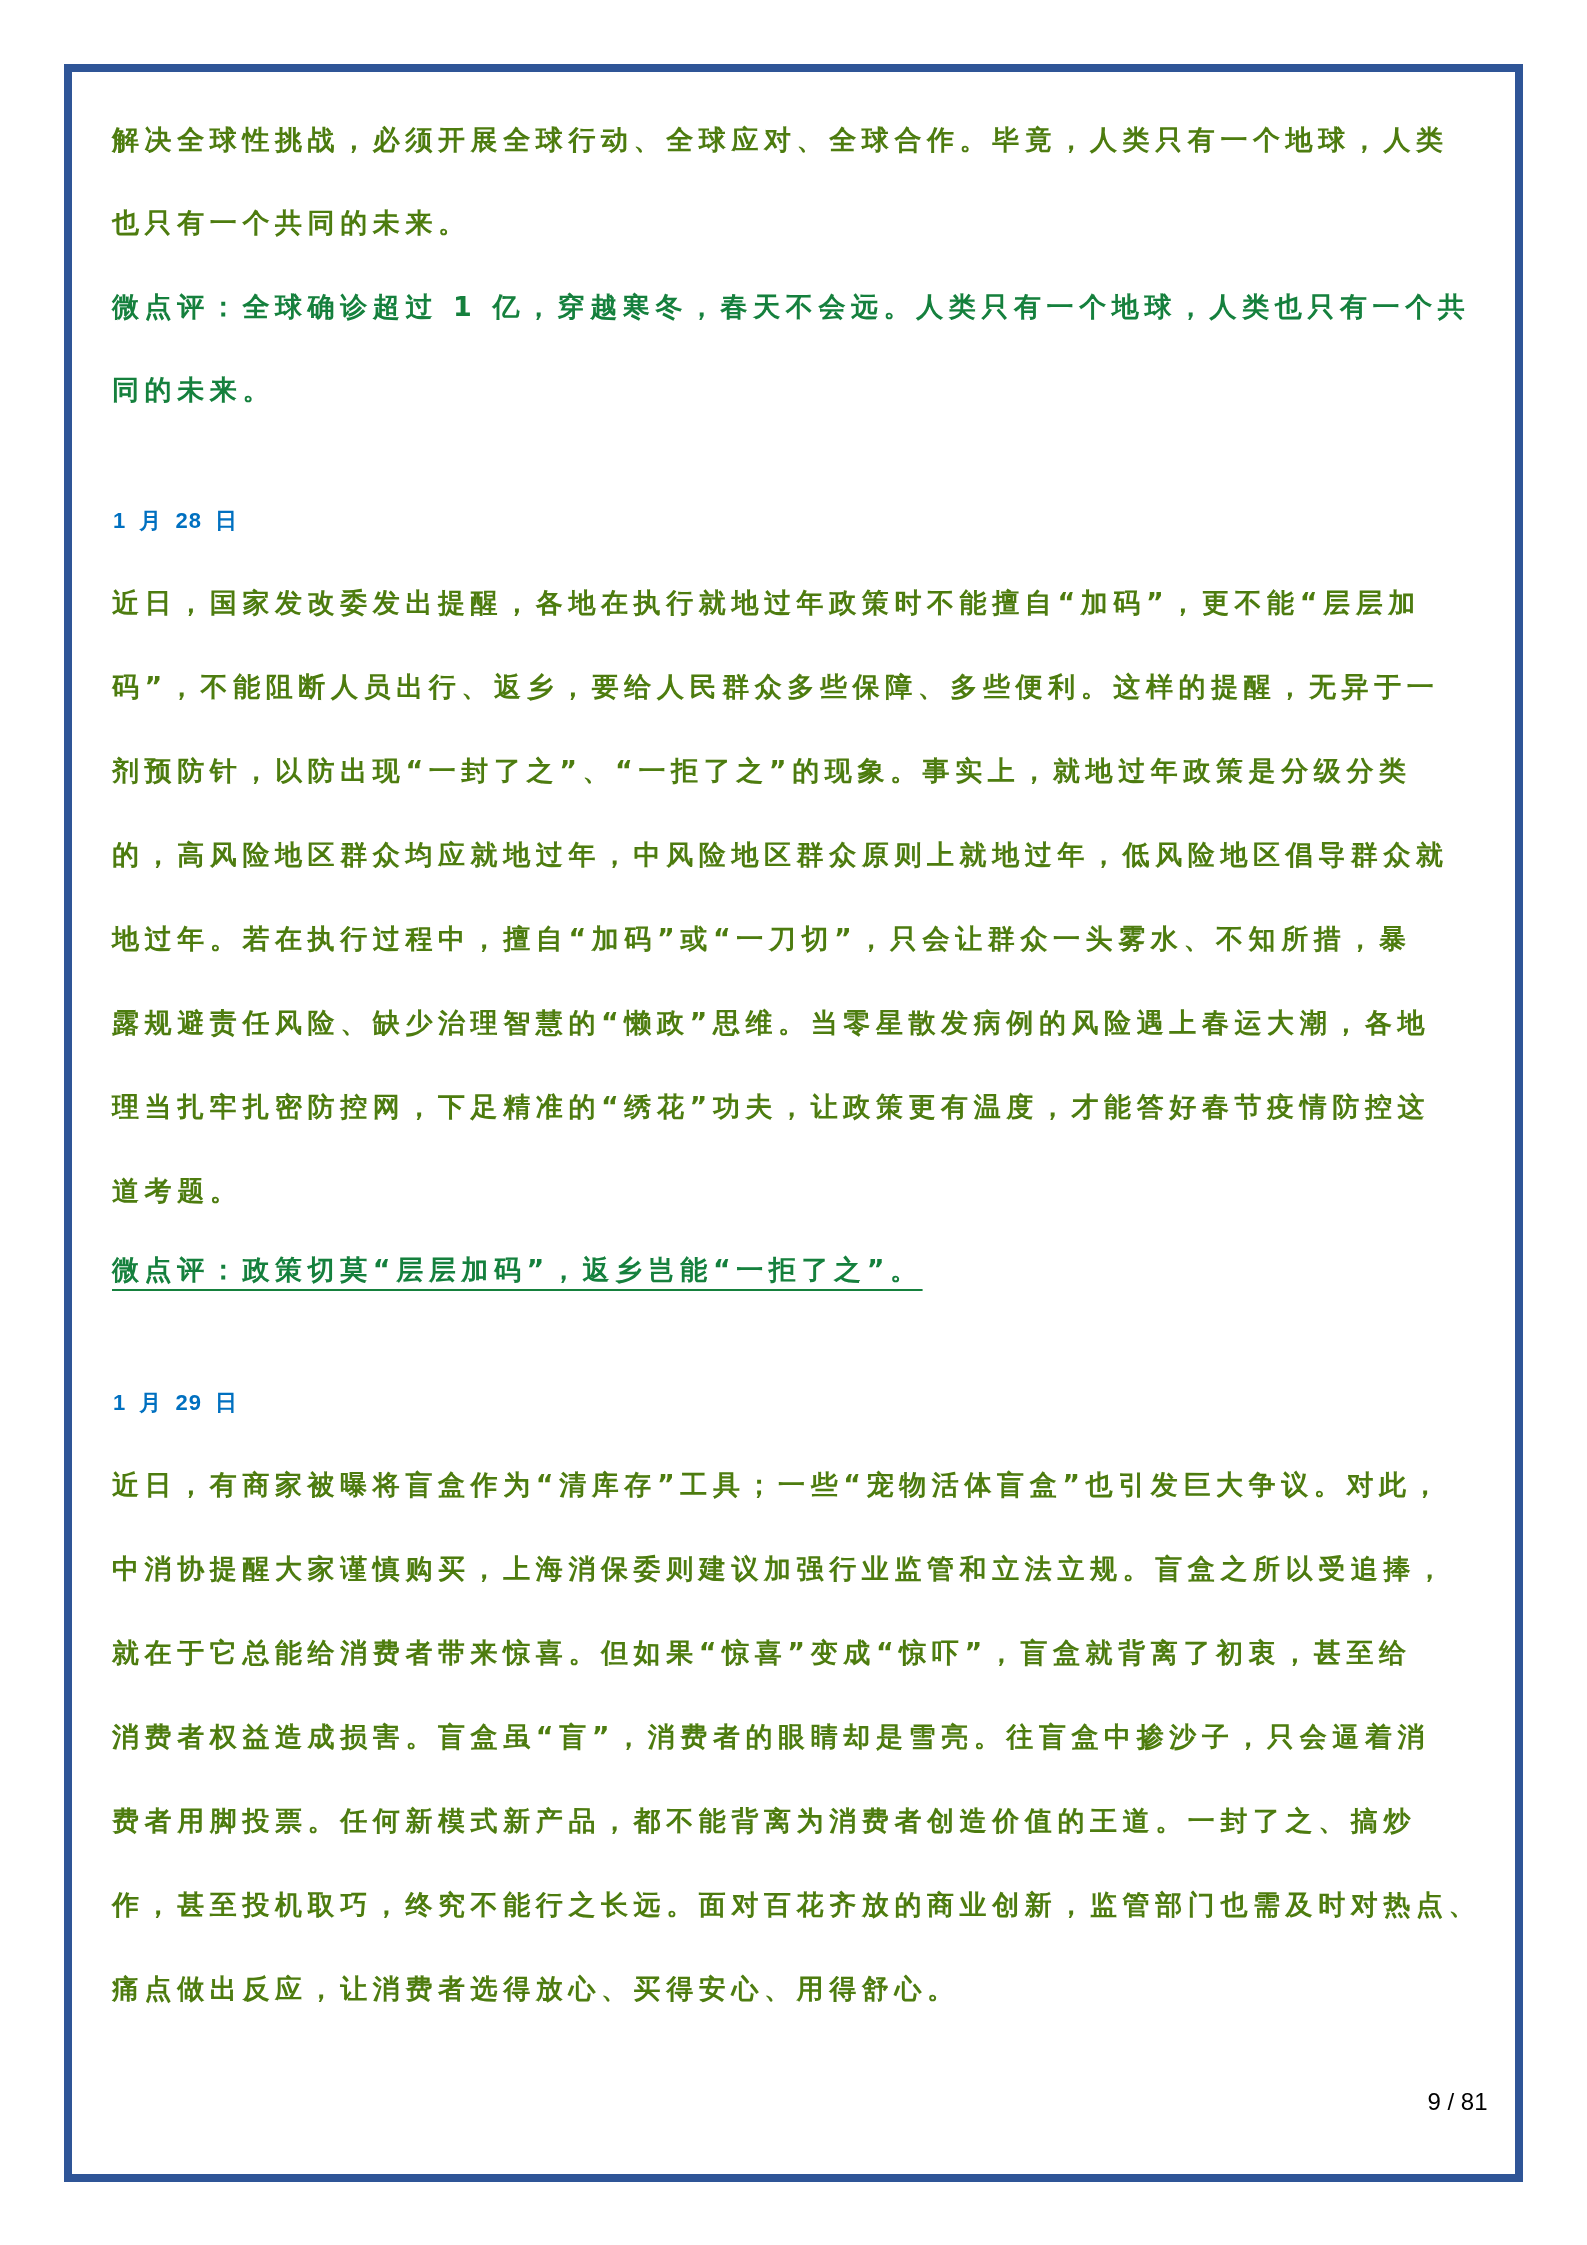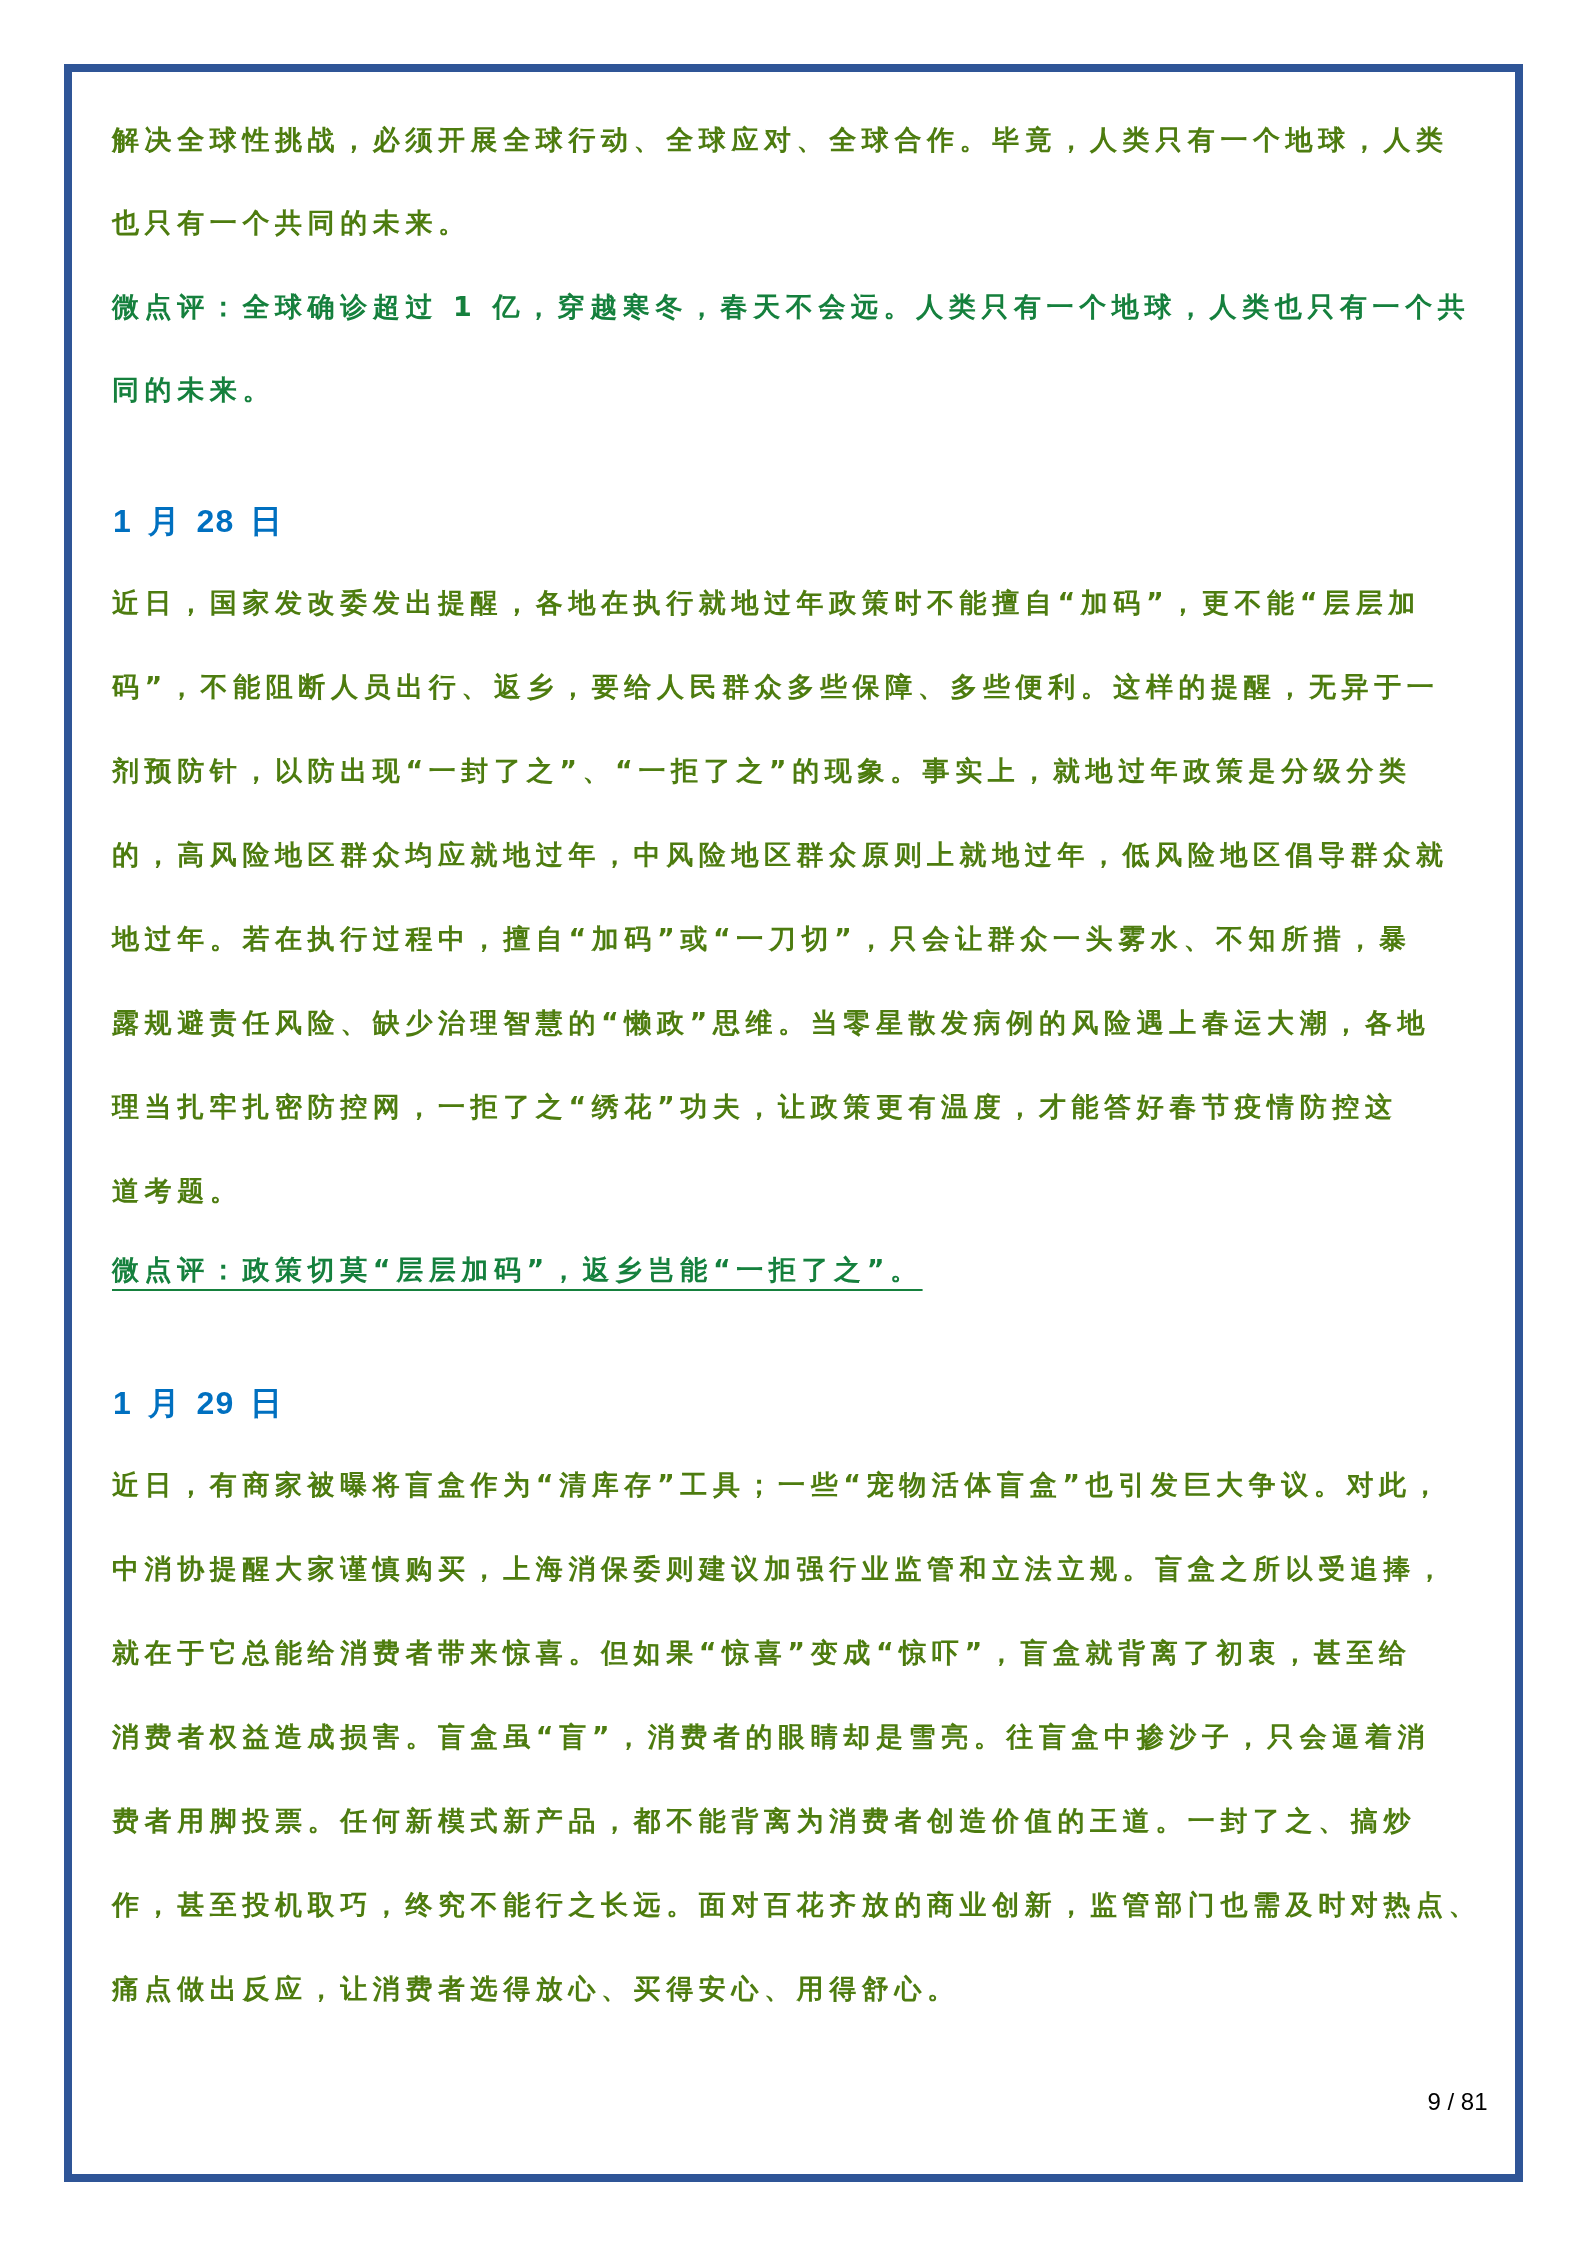--- a/index.html
+++ b/index.html
@@ -7,42 +7,42 @@
          font-family: "DejaVu Sans", "Liberation Sans", sans-serif; }
   .frame { position: absolute; left: 64px; top: 64px; width: 1459px; height: 2118px;
            box-sizing: border-box; border: 8px solid #2F5597; }
   .line { position: absolute; left: 112px; height: 40px; line-height: 40px;
           font-size: 27px; font-weight: bold; white-space: nowrap; color: #4d7c0f;
           letter-spacing: 5.6px; }
   .line.comment { color: #15803d; }
   .line.underline { text-decoration: underline; text-decoration-thickness: 2px; text-underline-offset: 10px; text-align: center; }
   .heading { position: absolute; left: 113px; height: 40px; line-height: 40px;
              font-family: "Liberation Sans", "DejaVu Sans", sans-serif;
-             font-size: 32px; font-weight: bold; color: #0070C0; letter-spacing: 1px; word-spacing: 6px; }
+             font-size: 22px; font-weight: bold; color: #0070C0; letter-spacing: 1px; word-spacing: 6px; }
   .pagenum { position: absolute; left: 1420px; top: 2088px; width: 75px; text-align: center;
              font-family: "Liberation Sans", "DejaVu Sans", sans-serif; font-size: 24px; color: #000; }
 </style>
 </head>
 <body>
 
 <div class="frame"></div>
 
 <div class="line" style="top:120px">解决全球性挑战，必须开展全球行动、全球应对、全球合作。毕竟，人类只有一个地球，人类</div>
 <div class="line" style="top:203px">也只有一个共同的未来。</div>
 <div class="line comment" style="top:287px">微点评：全球确诊超过 1 亿，穿越寒冬，春天不会远。人类只有一个地球，人类也只有一个共</div>
 <div class="line comment" style="top:370px">同的未来。</div>
 
 <div class="heading" style="top:501px">1 月 28 日</div>
 <div class="line" style="top:583px">近日，国家发改委发出提醒，各地在执行就地过年政策时不能擅自“加码”，更不能“层层加</div>
 <div class="line" style="top:667px">码”，不能阻断人员出行、返乡，要给人民群众多些保障、多些便利。这样的提醒，无异于一</div>
 <div class="line" style="top:751px">剂预防针，以防出现“一封了之”、“一拒了之”的现象。事实上，就地过年政策是分级分类</div>
 <div class="line" style="top:835px">的，高风险地区群众均应就地过年，中风险地区群众原则上就地过年，低风险地区倡导群众就</div>
 <div class="line" style="top:919px">地过年。若在执行过程中，擅自“加码”或“一刀切”，只会让群众一头雾水、不知所措，暴</div>
 <div class="line" style="top:1003px">露规避责任风险、缺少治理智慧的“懒政”思维。当零星散发病例的风险遇上春运大潮，各地</div>
-<div class="line" style="top:1087px">理当扎牢扎密防控网，一拒了之“绣花”功夫，让政策更有温度，才能答好春节疫情防控这</div>
+<div class="line" style="top:1087px">理当扎牢扎密防控网，下足精准的“绣花”功夫，让政策更有温度，才能答好春节疫情防控这</div>
 <div class="line" style="top:1171px">道考题。</div>
 <div class="line comment underline" style="top:1250px">微点评：政策切莫“层层加码”，返乡岂能“一拒了之”。</div>
 
 <div class="heading" style="top:1383px">1 月 29 日</div>
 <div class="line" style="top:1465px">近日，有商家被曝将盲盒作为“清库存”工具；一些“宠物活体盲盒”也引发巨大争议。对此，</div>
 <div class="line" style="top:1549px">中消协提醒大家谨慎购买，上海消保委则建议加强行业监管和立法立规。盲盒之所以受追捧，</div>
 <div class="line" style="top:1633px">就在于它总能给消费者带来惊喜。但如果“惊喜”变成“惊吓”，盲盒就背离了初衷，甚至给</div>
 <div class="line" style="top:1717px">消费者权益造成损害。盲盒虽“盲”，消费者的眼睛却是雪亮。往盲盒中掺沙子，只会逼着消</div>
 <div class="line" style="top:1801px">费者用脚投票。任何新模式新产品，都不能背离为消费者创造价值的王道。一封了之、搞炒</div>
 <div class="line" style="top:1885px">作，甚至投机取巧，终究不能行之长远。面对百花齐放的商业创新，监管部门也需及时对热点、</div>

